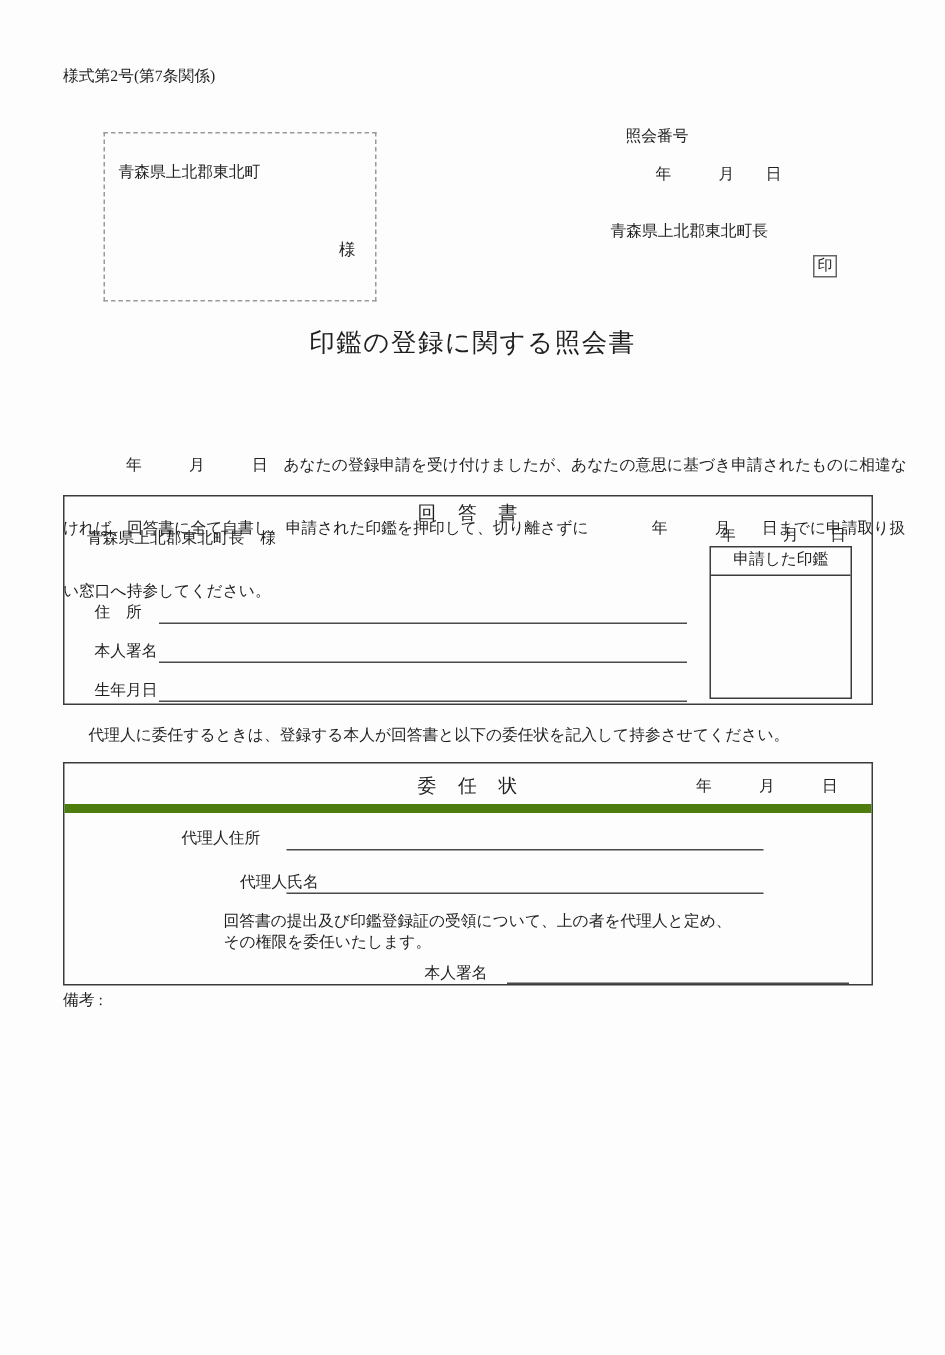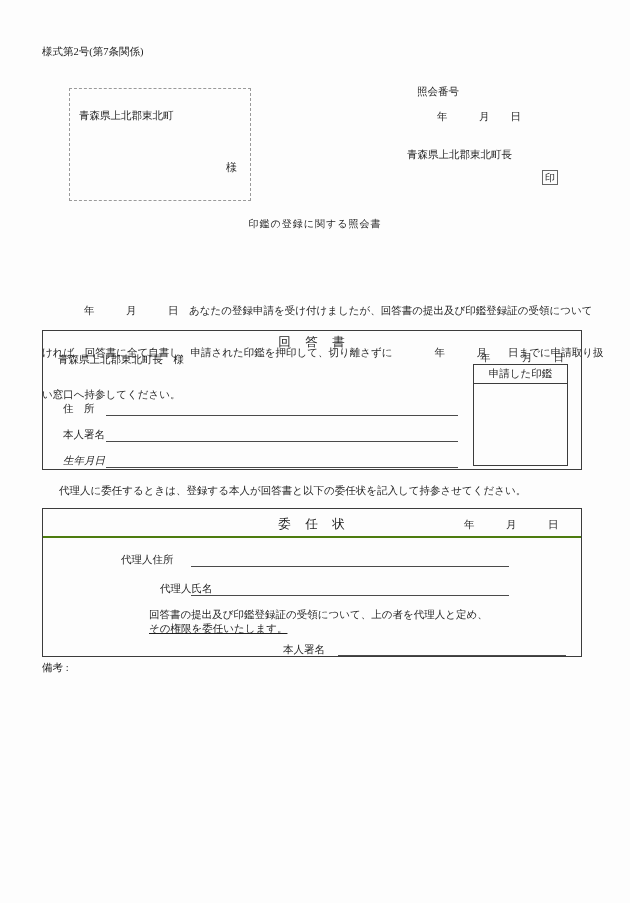--- a/index.html
+++ b/index.html
@@ -26,64 +26,64 @@
   <div class="box" style="left:69px;top:88px;width:182px;height:113px;border:1px dashed #9a9a9a;">
     <div class="abs" style="left:9px;top:20px;">青森県上北郡東北町</div>
     <div class="abs" style="left:156px;top:72px;font-size:11px;">様</div>
   </div>
 
   <div class="abs" style="left:417px;top:85px;">照会番号</div>
   <div class="abs" style="left:437px;top:110px;">年　　　月　　日</div>
   <div class="abs" style="left:407px;top:148px;">青森県上北郡東北町長</div>
   <div class="abs" style="left:542px;top:170px;border:1px solid #666;padding:2px 2px 1px 2px;font-size:10px;line-height:1;">印</div>
 
-  <div class="abs center" style="left:0;top:218px;width:630px;font-size:10px;letter-spacing:1px;">印鑑の登録に関する照会書</div>
+  <div class="abs center" style="left:0;top:218px;width:630px;font-size:17px;letter-spacing:1px;">印鑑の登録に関する照会書</div>
 
   <div class="abs" style="left:42px;top:277px;width:556px;">
-    <div class="intro-line">　　　　年　　　月　　　日　あなたの登録申請を受け付けましたが、回答書の提出及び印鑑登録証の受領について</div>
+    <div class="intro-line">　　　　年　　　月　　　日　あなたの登録申請を受け付けましたが、あなたの意思に基づき申請されたものに相違な</div>
     <div class="intro-line">ければ、回答書に全て自書し、申請された印鑑を押印して、切り離さずに　　　　年　　　月　　日までに申請取り扱</div>
     <div class="intro-line">い窓口へ持参してください。</div>
   </div>
 
   <div class="box" style="left:42px;top:330px;width:540px;height:140px;border:1px solid #3c3c3c;">
     <div class="abs center sec-title" style="left:0;top:4px;width:100%;">回　答　書</div>
     <div class="abs" style="left:15px;top:22px;">青森県上北郡東北町長　様</div>
     <div class="abs" style="left:437px;top:20px;">年　　　月　　日</div>
 
     <div class="box" style="left:430px;top:33px;width:95px;height:102px;border:1px solid #3c3c3c;">
       <div class="center" style="height:15px;border-bottom:1px solid #3c3c3c;padding-top:3px;line-height:1.2;">申請した印鑑</div>
       <div></div>
     </div>
 
     <div class="abs" style="left:20px;top:71px;">住　所</div>
     <div class="uline" style="left:63px;top:84px;width:352px;"></div>
 
     <div class="abs" style="left:20px;top:97px;">本人署名</div>
     <div class="uline" style="left:63px;top:110px;width:352px;"></div>
 
-    <div class="abs" style="left:20px;top:123px;font-style:italic;">生年月日</div>
+    <div class="abs" style="left:20px;top:123px;">生年月日</div>
     <div class="uline" style="left:63px;top:136px;width:352px;"></div>
   </div>
 
   <div class="abs" style="left:59px;top:484px;">代理人に委任するときは、登録する本人が回答書と以下の委任状を記入して持参させてください。</div>
 
   <div class="box" style="left:42px;top:508px;width:540px;height:149px;border:1px solid #3c3c3c;">
-    <div style="position:relative;height:27px;border-bottom:2px solid #4d7c0f;">
+    <div style="position:relative;height:27px;border-bottom:6px solid #4d7c0f;">
       <div class="abs center sec-title" style="left:0;top:8px;width:100%;">委　任　状</div>
       <div class="abs" style="left:421px;top:9px;">年　　　月　　　日</div>
     </div>
 
     <div class="abs" style="left:78px;top:44px;">代理人住所</div>
     <div class="uline" style="left:148px;top:57px;width:318px;"></div>
 
     <div class="abs" style="left:78px;top:73px;margin-left:39px;">代理人氏名</div>
     <div class="uline" style="left:148px;top:86px;width:318px;"></div>
 
     <div class="abs" style="left:106px;top:99px;">回答書の提出及び印鑑登録証の受領について、上の者を代理人と定め、</div>
-    <div class="abs" style="left:106px;top:113px;text-decoration:underline;">その権限を委任いたします。</div>
+    <div class="abs" style="left:106px;top:113px;">その権限を委任いたします。</div>
 
     <div class="abs" style="left:240px;top:134px;">本人署名</div>
     <div class="uline" style="left:295px;top:146px;width:228px;"></div>
   </div>
 
   <div class="abs" style="left:42px;top:661px;">備考 :</div>
 
 </div>
 
 </body></html>

